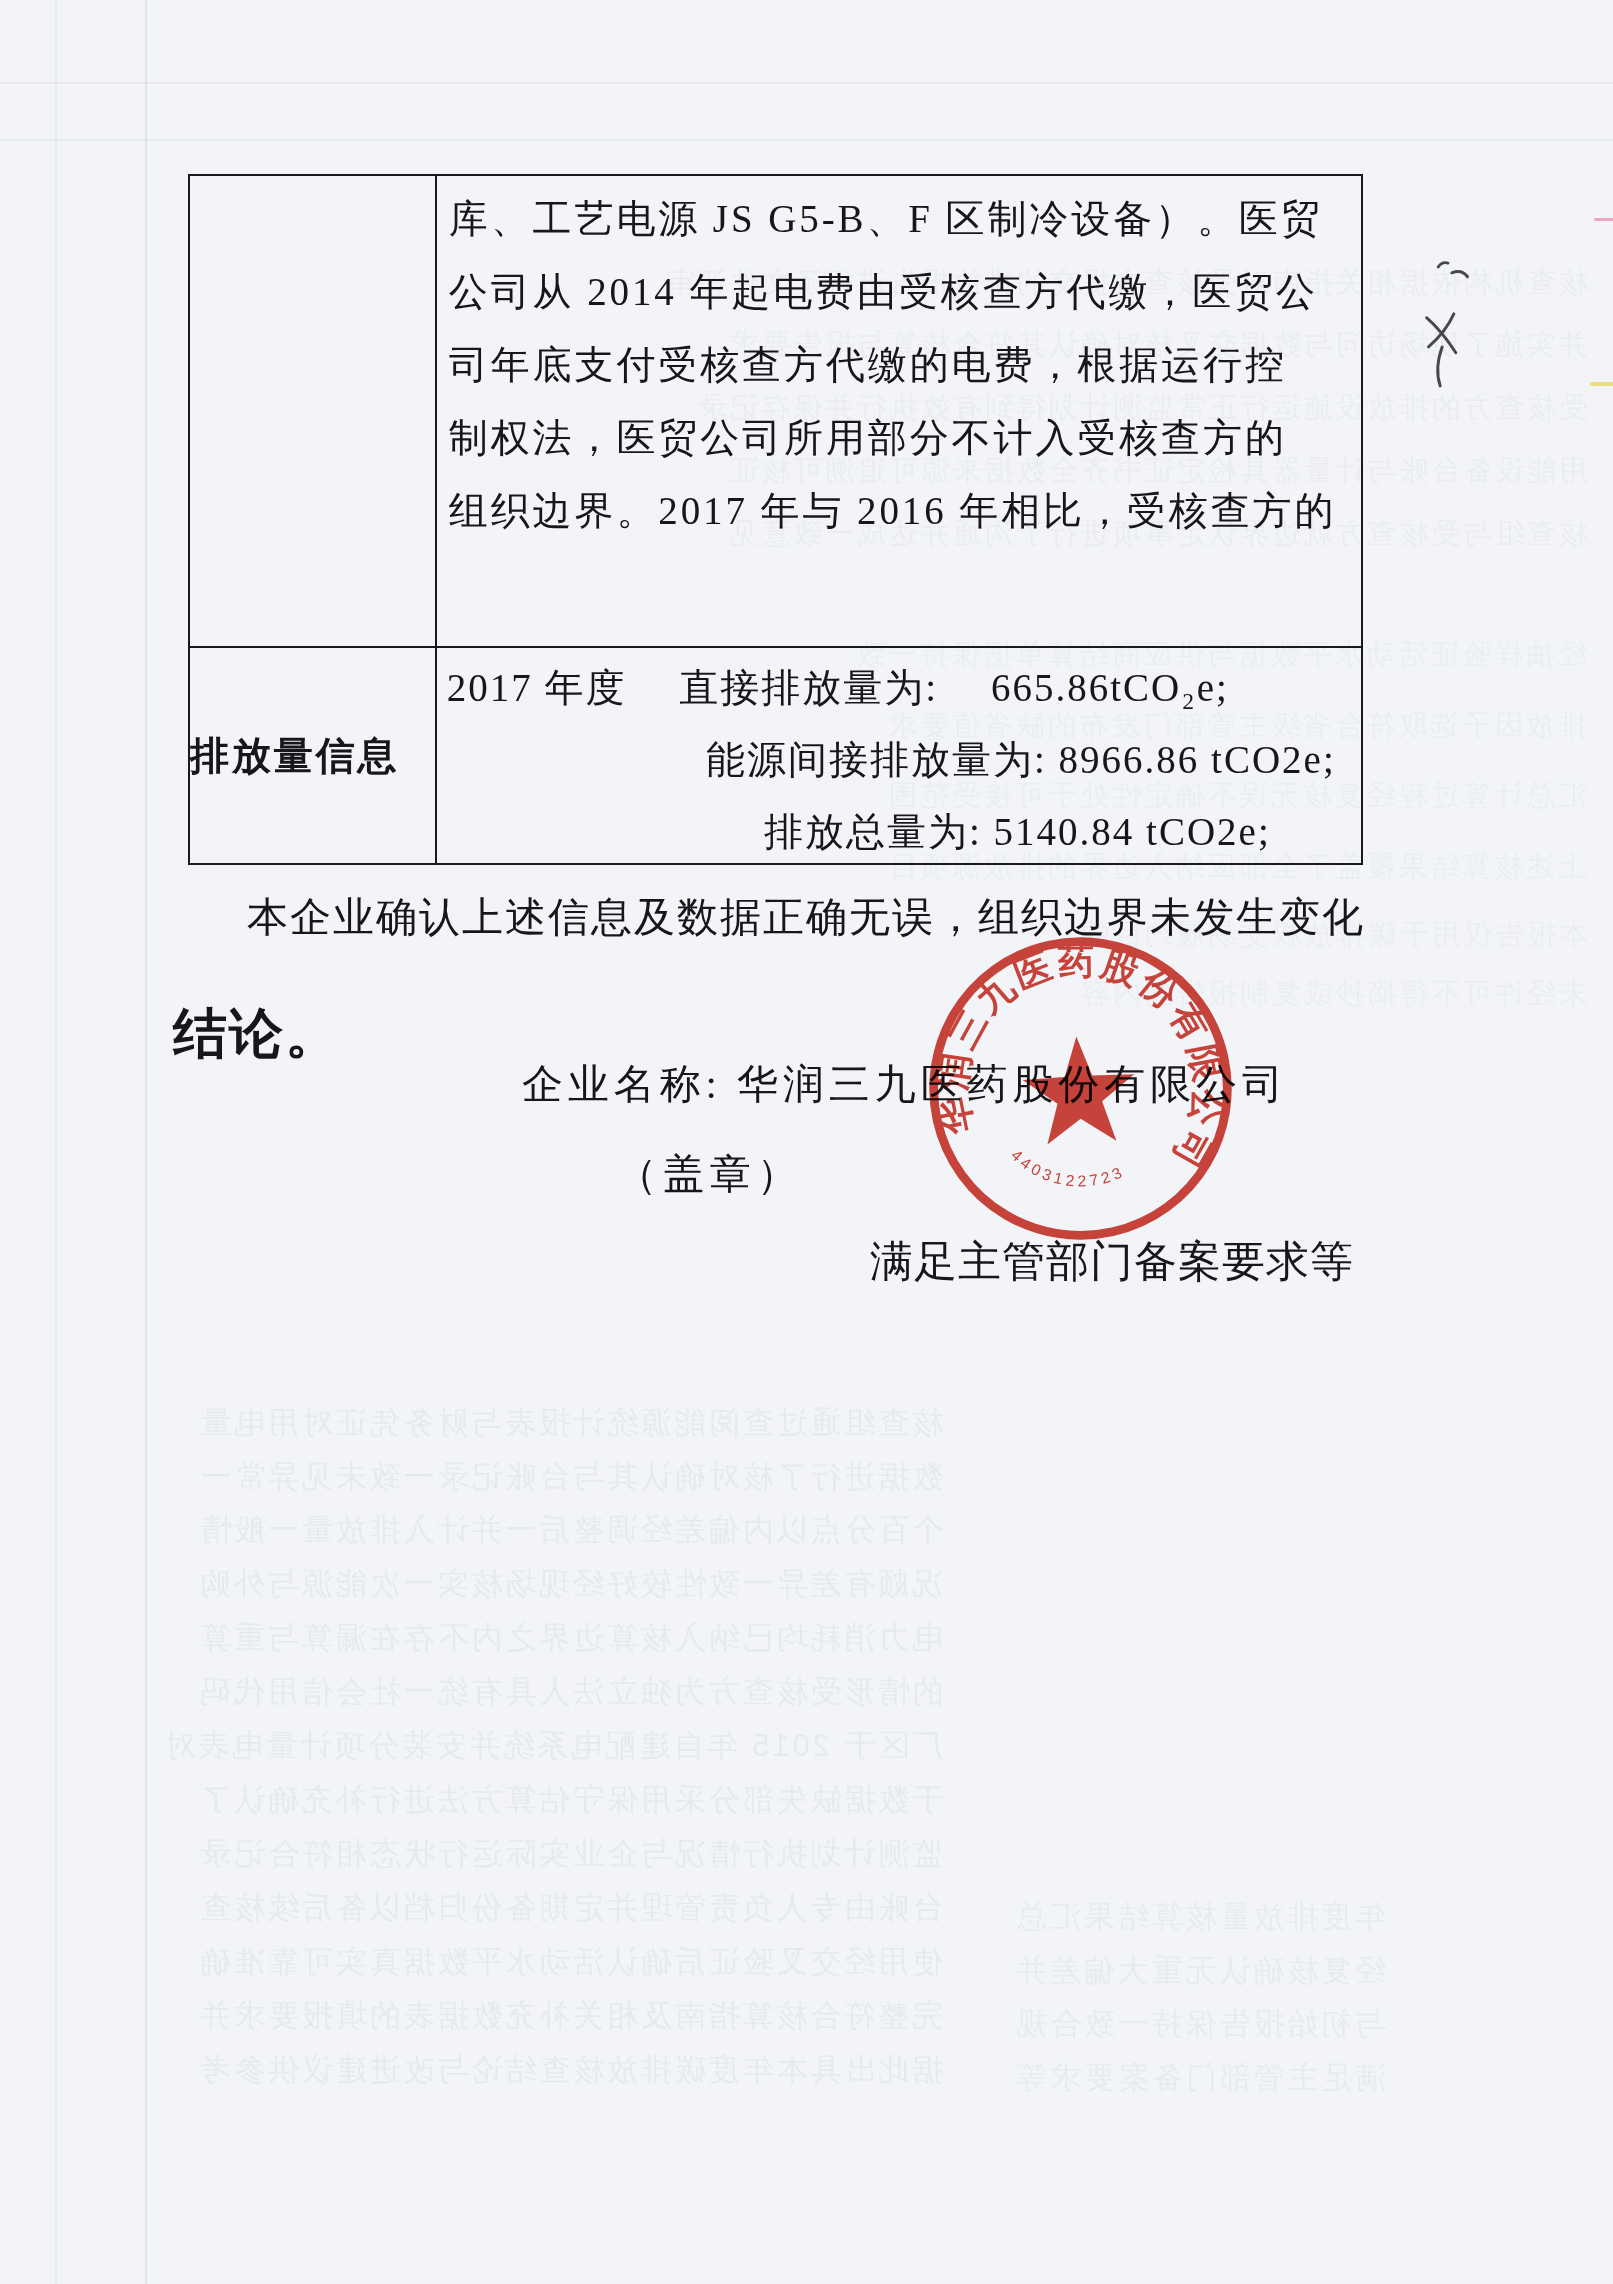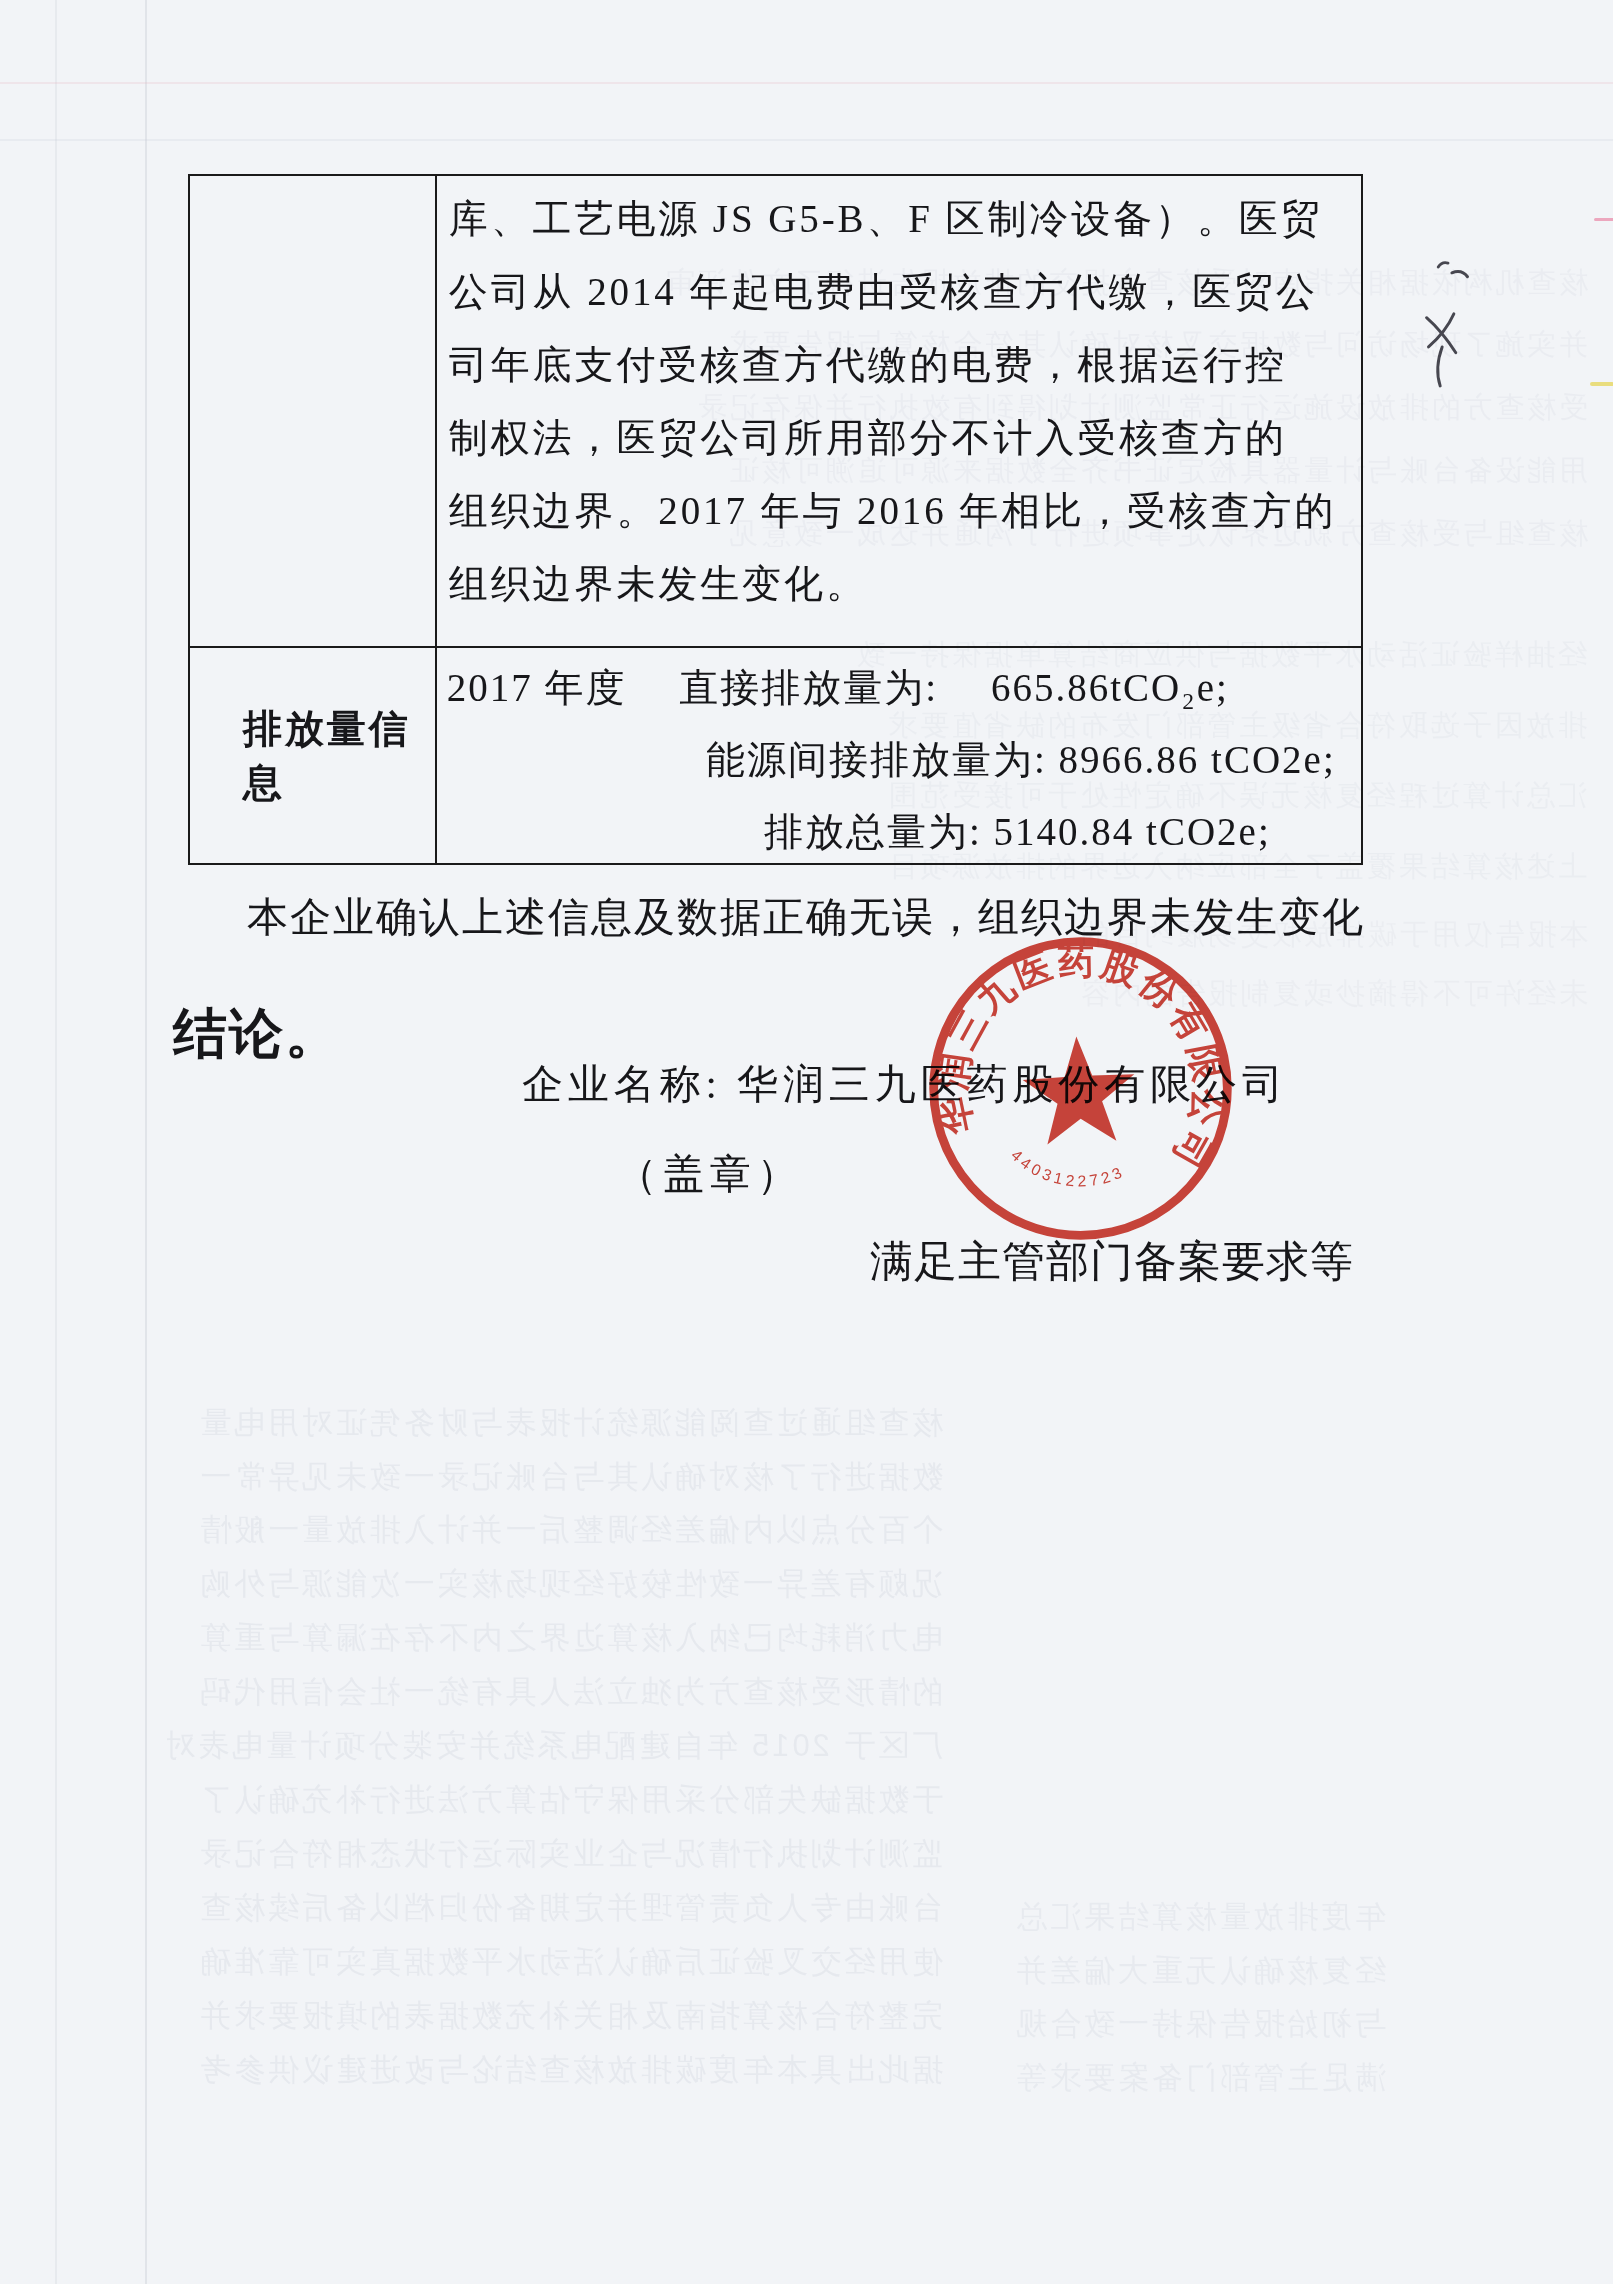--- a/index.html
+++ b/index.html
@@ -33,21 +33,21 @@
     border:2.9px solid #1a1a1a;background:transparent;
   }
   .cell{position:relative;}
   .c1r1{border-right:2.9px solid #1a1a1a;border-bottom:2.9px solid #1a1a1a;}
   .c2r1{border-bottom:2.9px solid #1a1a1a;padding:5.9px 3.9px 0 11.8px;}
   .c1r2{border-right:2.9px solid #1a1a1a;display:flex;align-items:center;}
   .c2r2{padding-top:4px;}
   .tline{font-size:39px;line-height:73px;letter-spacing:2.9px;white-space:nowrap;}
   .row-label{
     font-family:Liberation Sans, sans-serif;font-weight:bold;
-    font-size:39px;letter-spacing:2.9px;padding-left:53px;
+    font-size:39px;letter-spacing:2.9px;
   }
   .eline{font-size:39px;line-height:72px;letter-spacing:2px;white-space:nowrap;}
   .e1{margin-left:9.8px;}
   .e2{margin-left:269px;}
   .e3{margin-left:327px;}
 
   .para-line,.sig-line{position:absolute;z-index:2;white-space:nowrap;}
   .para-1{left:247px;top:890px;font-size:41px;letter-spacing:2px;}
   .para-2{left:173px;top:998px;font-size:54px;letter-spacing:2px;font-weight:bold;}
   .sig-company{left:522px;top:1057px;font-size:41px;letter-spacing:4.9px;}
@@ -115,21 +115,20 @@
   <div class="doc-table">
     <div class="cell c1r1">
       <span></span>
     </div>
     <div class="cell c2r1">
       <div class="tline">库、工艺电源 JS G5-B、F 区制冷设备）。医贸</div>
       <div class="tline">公司从 2014 年起电费由受核查方代缴，医贸公</div>
       <div class="tline">司年底支付受核查方代缴的电费，根据运行控</div>
       <div class="tline">制权法，医贸公司所用部分不计入受核查方的</div>
       <div class="tline">组织边界。2017 年与 2016 年相比，受核查方的</div>
-      <div class="tline">组织边界未发生变化。</div>
     </div>
     <div class="cell c1r2">
       <span class="row-label">排放量信息</span>
     </div>
     <div class="cell c2r2">
       <div class="eline e1">2017 年度　  直接排放量为:　  665.86tCO₂e;</div>
       <div class="eline e2">能源间接排放量为: 8966.86 tCO2e;</div>
       <div class="eline e3">排放总量为: 5140.84 tCO2e;</div>
     </div>
   </div>

